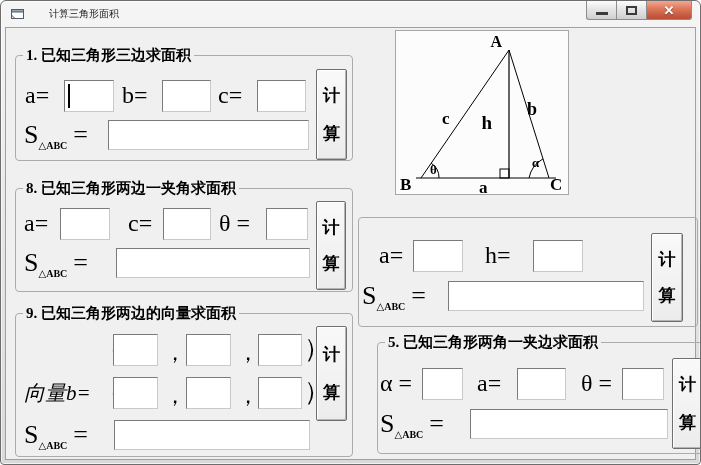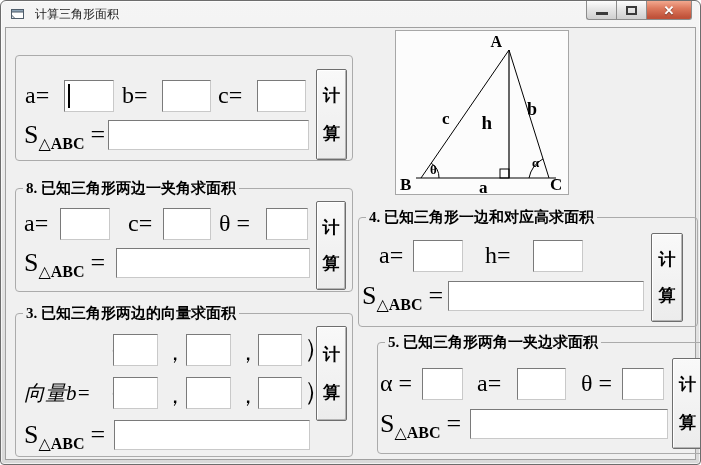--- a/index.html
+++ b/index.html
@@ -6,21 +6,21 @@
   *{box-sizing:border-box;}
   .window{
     position:relative;width:701px;height:465px;
     background:linear-gradient(#f5f5f5,#d9d9d9);
     border:1px solid #6d6d6d;border-radius:6px 6px 4px 4px;
     font-family:"Liberation Sans",sans-serif;
     box-shadow:inset 0 0 0 1px rgba(255,255,255,.65);
     overflow:hidden;
   }
   .titlebar{position:absolute;top:0;left:0;right:0;height:26px;display:flex;align-items:center;padding-left:8px;}
-  .title-text{font-size:12px;color:#1a1a1a;margin-left:10px;}
+  .title-text{font-size:10px;color:#1a1a1a;margin-left:24px;}
   .win-buttons{position:absolute;top:0;right:8px;display:flex;}
   .win-btn{height:19px;border:1px solid #8c8c8c;border-top:none;display:flex;align-items:center;justify-content:center;padding:0;}
   .btn-min{width:30px;background:linear-gradient(#fdfdfd,#e6e6e6 45%,#cfcfcf);border-right:none;border-radius:0 0 0 3px;}
   .btn-max{width:30px;background:linear-gradient(#fdfdfd,#e6e6e6 45%,#cfcfcf);border-right:none;}
   .btn-close{width:46px;background:linear-gradient(#f2a88f,#dd7a5e 40%,#c0523a 90%);border-radius:0 0 3px 0;
     color:#fff;font-weight:bold;font-size:13px;text-shadow:0 1px 1px rgba(0,0,0,.45);}
   .glyph-min{width:12px;height:3px;background:#3a3a3a;margin-top:7px;}
   .glyph-max{width:11px;height:9px;border:2px solid #3a3a3a;background:transparent;}
   .client{position:absolute;left:4px;right:4px;top:26px;bottom:4px;background:#f0f0f0;border:1px solid #a0a0a0;}
   .group{position:absolute;border:1px solid #ababab;border-radius:4px;}
@@ -28,21 +28,21 @@
     font-family:"Liberation Serif","DejaVu Serif",serif;font-weight:bold;font-size:15px;white-space:nowrap;color:#000;}
   .lbl{position:absolute;font-family:"Liberation Serif","DejaVu Serif",serif;font-size:24px;line-height:1;color:#000;white-space:nowrap;}
   .cnlbl{position:absolute;font-family:"Liberation Serif","DejaVu Serif",serif;font-size:21px;line-height:1;color:#000;white-space:nowrap;}
   .paren{position:absolute;font-family:"Liberation Serif","DejaVu Serif",serif;font-size:26px;line-height:1;color:#000;}
   .comma{position:absolute;font-family:"Liberation Serif","DejaVu Serif",serif;font-size:22px;line-height:1;color:#000;}
   .txt{position:absolute;height:32px;background:#fff;border:1px solid #c9c9c9;
     border-top-color:#7a7a7a;border-left-color:#7a7a7a;
     font:18px "Liberation Serif",serif;padding:2px 4px;outline:none;}
   .txt.sm{height:30px;}
   .s-lbl{position:absolute;font-family:"Liberation Serif","DejaVu Serif",serif;font-size:26px;line-height:1;color:#000;white-space:nowrap;}
-  .s-lbl sub{font-size:16px;font-weight:bold;}
+  .s-lbl sub{font-size:10px;font-weight:bold;}
   .s-lbl .eq{margin-left:6px;}
   .calc{position:absolute;display:flex;flex-direction:column;align-items:center;justify-content:space-evenly;
     background:linear-gradient(#f9f9f9,#ececec);border:1px solid #6e6e6e;border-radius:2px;
     box-shadow:inset 1px 1px 0 #ffffff, inset -1px -1px 0 #b5b5b5;
     font-family:"Liberation Serif","DejaVu Serif",serif;font-weight:bold;font-size:17px;color:#000;padding:0;cursor:default;}
   .picturebox{position:absolute;background:#fcfcfc;border:1px solid #a7a7a7;}
   .caret{position:absolute;width:2px;height:24px;background:#000;}
   svg text{font-family:"Liberation Serif","DejaVu Serif",serif;font-weight:bold;fill:#000;}
 </style>
 </head>
@@ -65,20 +65,21 @@
         </button>
       <button class="win-btn btn-close">
           <span>✕</span>
         </button>
     </div>
   </div>
 
   <div class="client">
 
     <div class="group" style="left:9px;top:27px;width:338px;height:106px;">
+      <span class="gtitle">1. 已知三角形三边求面积</span>
       <span class="lbl" style="left:9px;top:27px;">a=</span>
       <input class="txt" style="left: 48px; top: 24px; width: 50px;" value="">
       <span class="caret" style="left:52px;top:28px;"></span>
       <span class="lbl" style="left:106px;top:27px;">b=</span>
       <input class="txt" style="left: 146px; top: 24px; width: 49px;" value="">
       <span class="lbl" style="left:202px;top:27px;">c=</span>
       <input class="txt" style="left: 241px; top: 24px; width: 49px;" value="">
       <button class="calc" style="left:300px;top:13px;width:31px;height:91px;">
         <span>计</span>
         <span>算</span>
@@ -97,21 +98,21 @@
       <input class="txt" style="left: 250px; top: 19px; width: 42px;" value="">
       <button class="calc" style="left:300px;top:12px;width:30px;height:89px;">
         <span>计</span>
         <span>算</span>
       </button>
       <div class="s-lbl" style="left:8px;top:61px;"><span>S</span><sub>△ABC</sub><span class="eq">=</span></div>
       <input class="txt sm" style="left: 100px; top: 59px; width: 194px;" value="">
     </div>
 
     <div class="group" style="left:9px;top:285px;width:338px;height:144px;">
-      <span class="gtitle">3. 已知三角形两边的向量求面积</span>
+      <span class="gtitle">9. 已知三角形两边的向量求面积</span>
 
       <span class="paren" style="left:80px;top:22px;">（</span>
       <input class="txt" style="left: 97px; top: 20px; width: 45px;" value="">
       <span class="comma" style="left:148px;top:28px;">，</span>
       <input class="txt" style="left: 170px; top: 20px; width: 45px;" value="">
       <span class="comma" style="left:221px;top:28px;">，</span>
       <input class="txt" style="left: 242px; top: 20px; width: 44px;" value="">
       <span class="paren" style="left:288px;top:22px;">）</span>
 
       <span class="cnlbl" style="left:8px;top:69px;font-style:italic;">向量b=</span>
@@ -147,21 +148,20 @@
         <text x="46" y="93" font-size="17">c</text>
         <text x="131" y="84" font-size="18">b</text>
         <text x="96" y="98" text-anchor="end" font-size="19">h</text>
         <text x="83" y="162" font-size="17">a</text>
         <text x="34" y="143" font-size="13">θ</text>
         <text x="136" y="136" font-size="13">α</text>
       </svg>
     </div>
 
     <div class="group" style="left:352px;top:189px;width:340px;height:110px;">
-      <span class="gtitle">4. 已知三角形一边和对应高求面积</span>
       <span class="lbl" style="left:20px;top:25px;">a=</span>
       <input class="txt" style="left: 54px; top: 22px; width: 50px;" value="">
       <span class="lbl" style="left:126px;top:25px;">h=</span>
       <input class="txt" style="left: 174px; top: 22px; width: 50px;" value="">
       <button class="calc" style="left:292px;top:15px;width:32px;height:89px;">
         <span>计</span>
         <span>算</span>
       </button>
       <div class="s-lbl" style="left:3px;top:65px;"><span>S</span><sub>△ABC</sub><span class="eq">=</span></div>
       <input class="txt sm" style="left: 89px; top: 63px; width: 196px;" value="">

